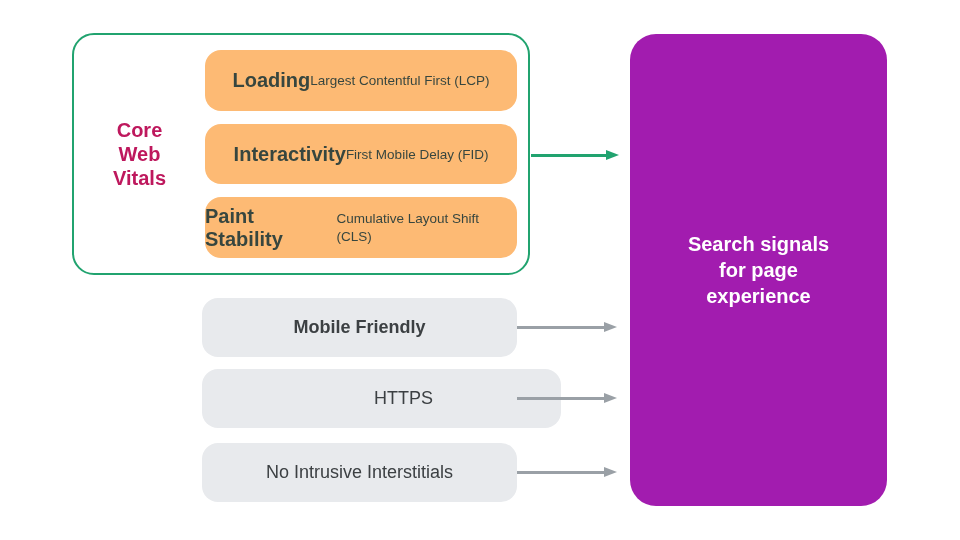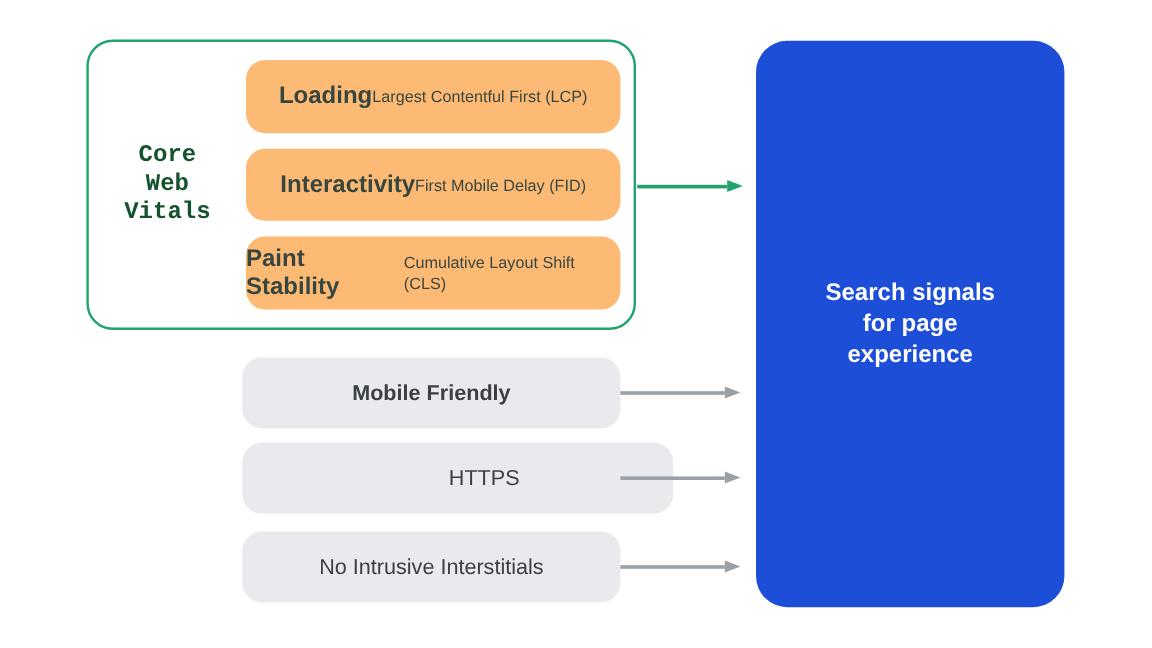--- a/index.html
+++ b/index.html
@@ -7,21 +7,21 @@
   .stage{position:relative;width:960px;height:540px;background:#ffffff;overflow:hidden;}
 
   
   .cwv-group{
     position:absolute;left:72px;top:33px;width:458px;height:242px;
     box-sizing:border-box;border:2px solid #21A36F;border-radius:22px;
     background:#ffffff;display:flex;
   }
   .cwv-label{
     width:131px;display:flex;align-items:center;justify-content:center;
-    color:#14532d;font-weight:bold;font-size:20px;line-height:24px;text-align:center;font-family:Liberation Mono, monospace;
+    color:#be185d;font-weight:bold;font-size:20px;line-height:24px;text-align:center;
   }
   .cwv-label span{display:block;width:92px;}
   .cwv-pills{
     flex:1;display:flex;flex-direction:column;gap:13px;
     padding:15px 11px 15px 0;box-sizing:border-box;
   }
   .pill-green{
     flex:1;background:#fdba74;border-radius:16px;
     display:flex;flex-direction:row;align-items:center;justify-content:center;
   }
@@ -49,21 +49,21 @@
   .arrow-green{background:#21A36F;left:531px;top:154px;width:75px;}
   .arrow-green::after{border-left-color:#21A36F;}
   .arrow-gray{background:#9AA0A6;left:517px;width:87px;}
   .arrow-gray.a1{top:326px;}
   .arrow-gray.a2{top:397px;}
   .arrow-gray.a3{top:471px;}
 
   
   .result-box{
     position:absolute;left:630px;top:34px;width:257px;height:472px;
-    background:#1d4ed8;border-radius:26px;
+    background:#a21caf;border-radius:26px;
     display:flex;align-items:center;justify-content:center;
   }
   .result-box .result-label{
     width:165px;color:#ffffff;font-size:20px;font-weight:bold;
     line-height:26px;text-align:center;
   }
 </style>
 </head>
 <body>
 

